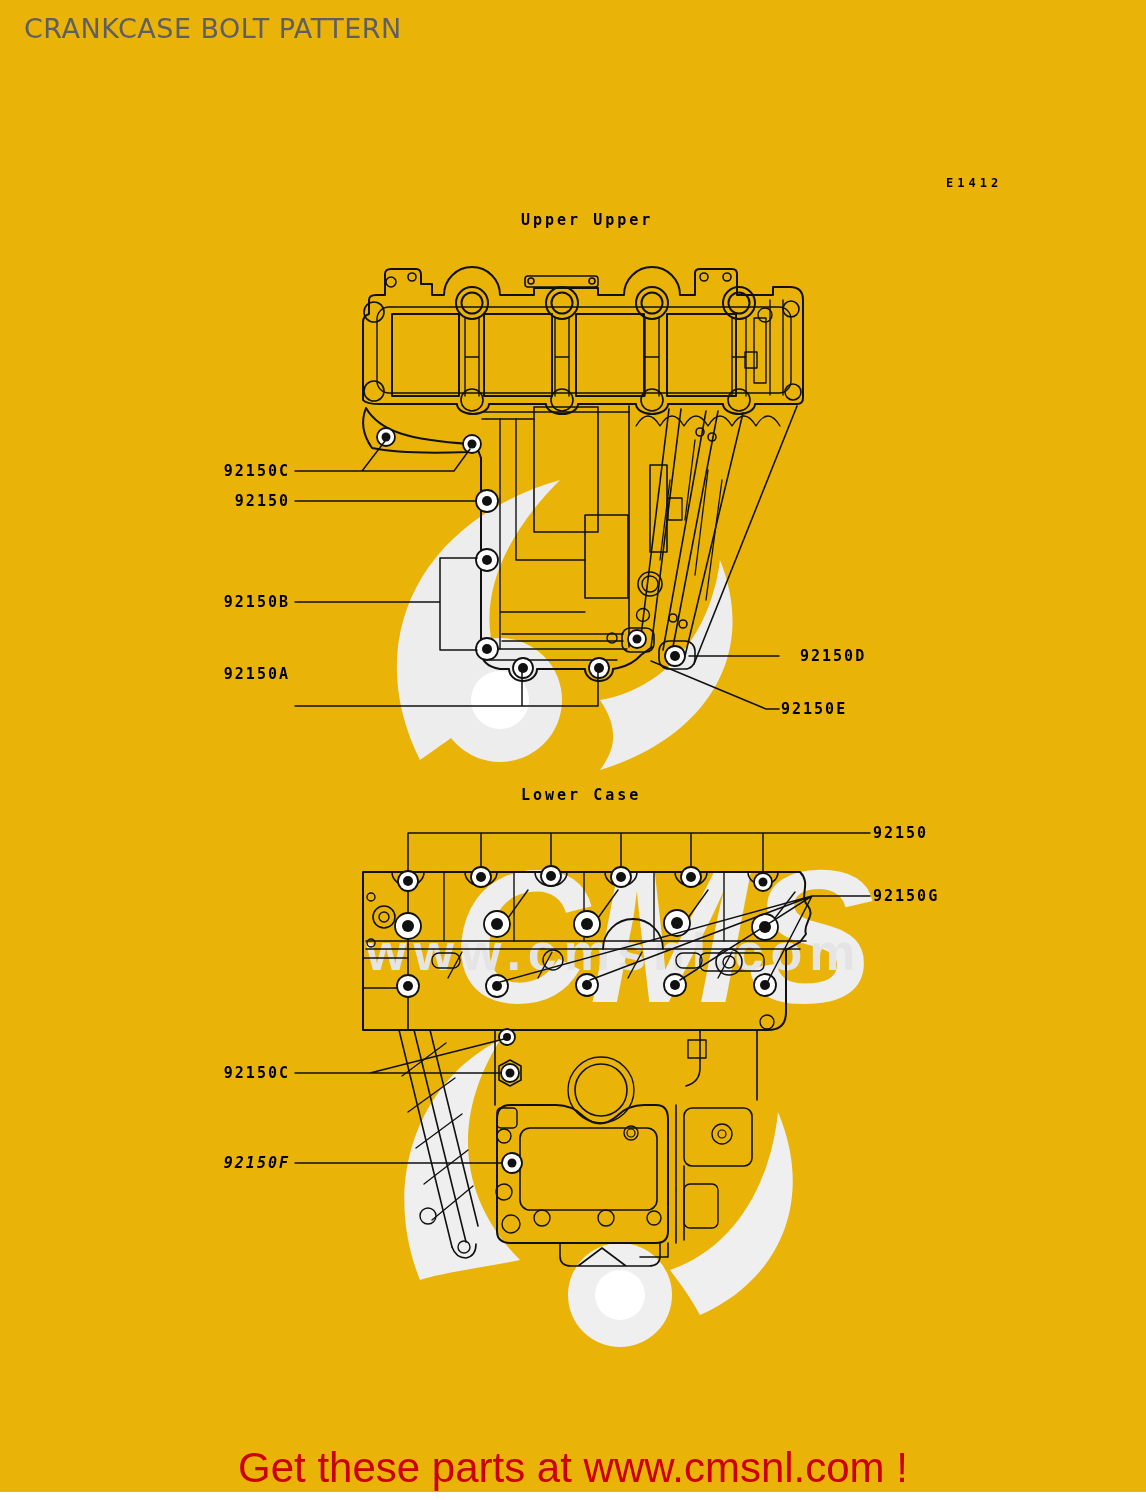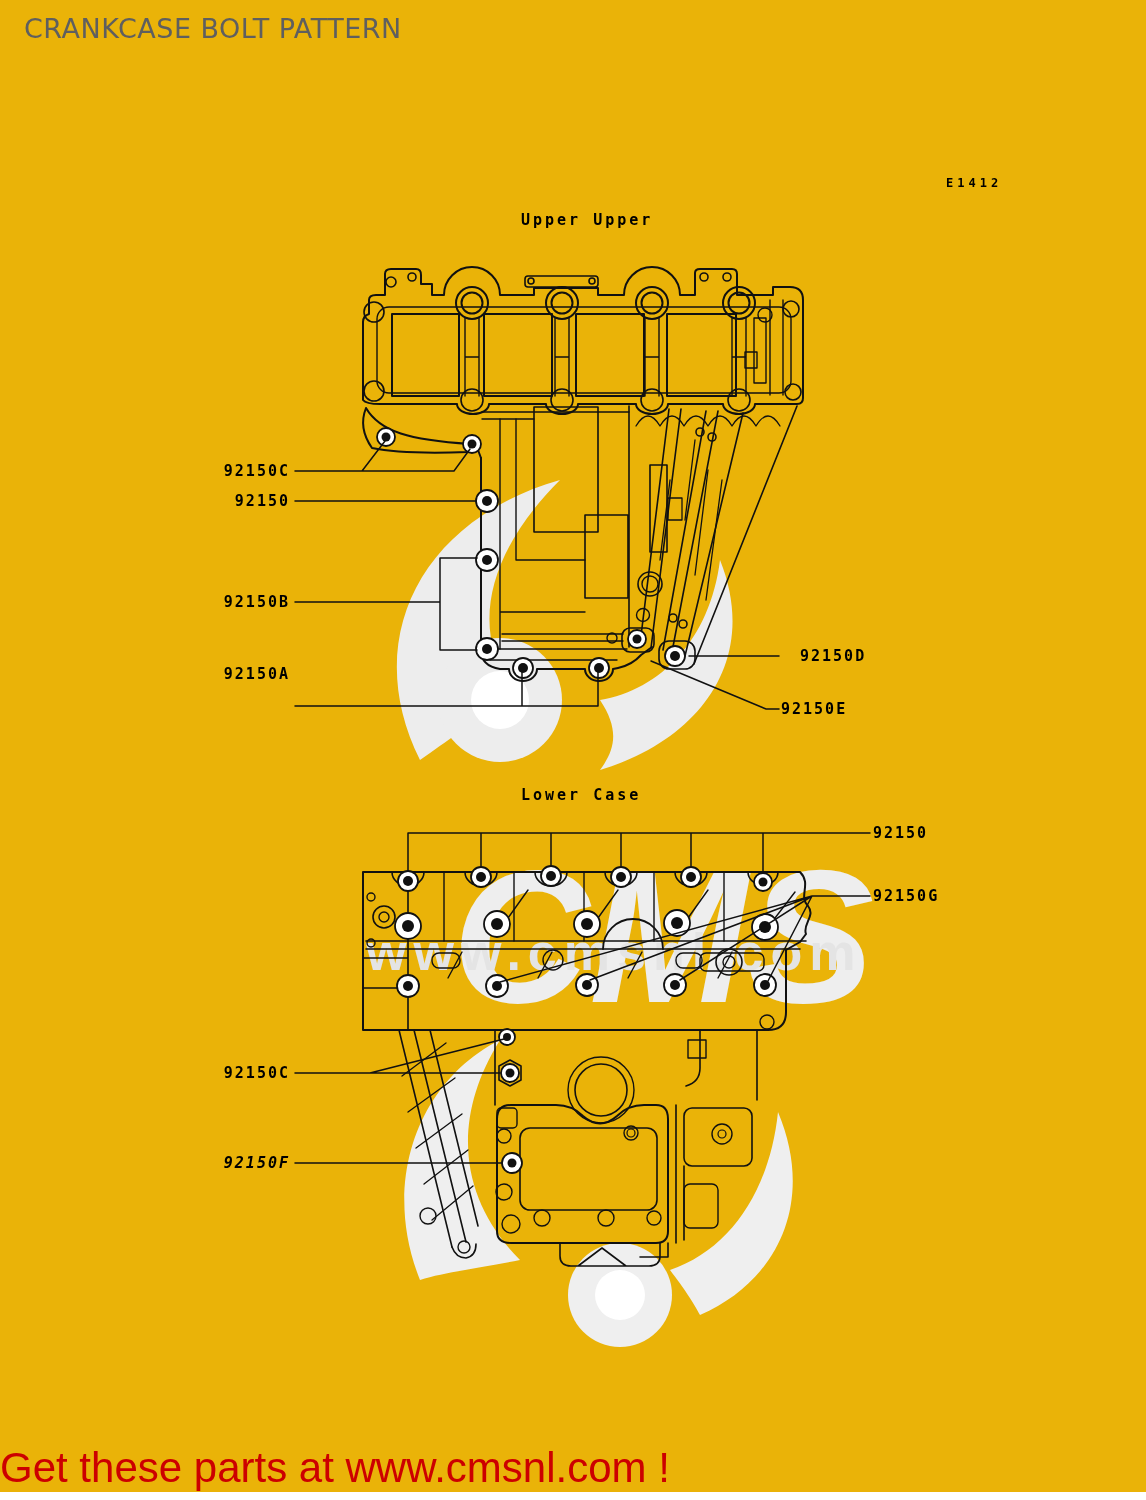--- a/index.html
+++ b/index.html
@@ -19,21 +19,21 @@
   #lbl-u1{right:856px;top:492px;}
   #lbl-u2{right:856px;top:593px;}
   #lbl-u3{right:856px;top:665px;}
   #lbl-u4{left:800px;top:647px;}
   #lbl-u5{left:781px;top:700px;text-align:center;}
   #lbl-l0{left:873px;top:824px;}
   #lbl-l1{left:873px;top:887px;}
   #lbl-l2{right:856px;top:1064px;}
   #lbl-l3{right:856px;top:1154px;font-style:italic;}
   #diagram-canvas{position:absolute;left:0;top:0;width:1146px;height:1500px;}
-  #footer-link{position:absolute;left:0;top:1444px;width:1146px;text-align:left;
+  #footer-link{position:absolute;left:0;top:1444px;width:1146px;text-align:center;
                font-size:42px;color:#cc0000;font-family:"Liberation Sans", sans-serif;
                text-decoration:none;cursor:pointer;}
 </style>
 </head>
 <body>
 
 <div class="page">
 
   <div id="page-title">CRANKCASE BOLT PATTERN</div>
 

